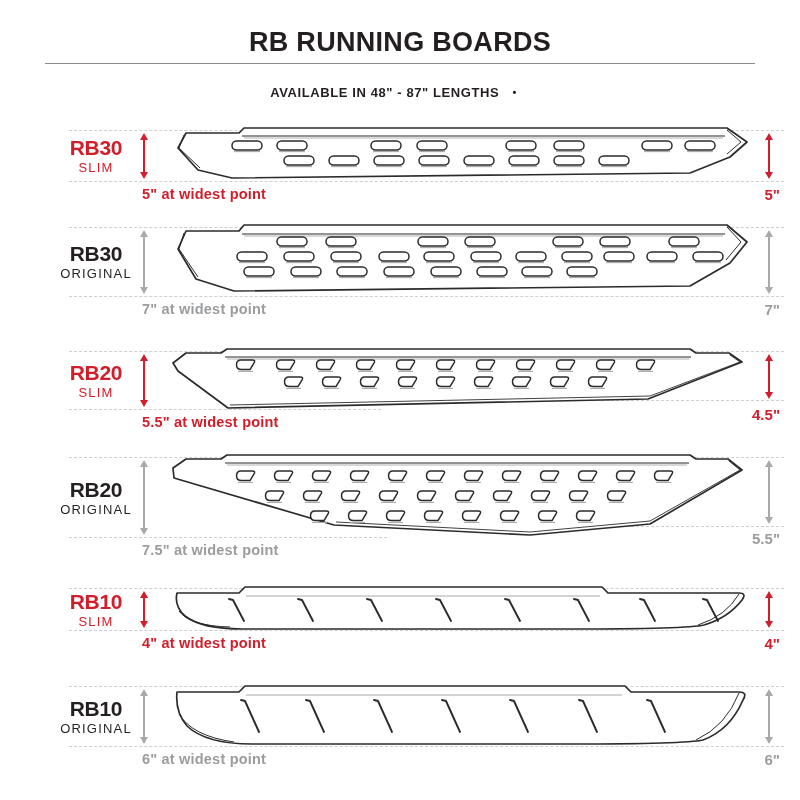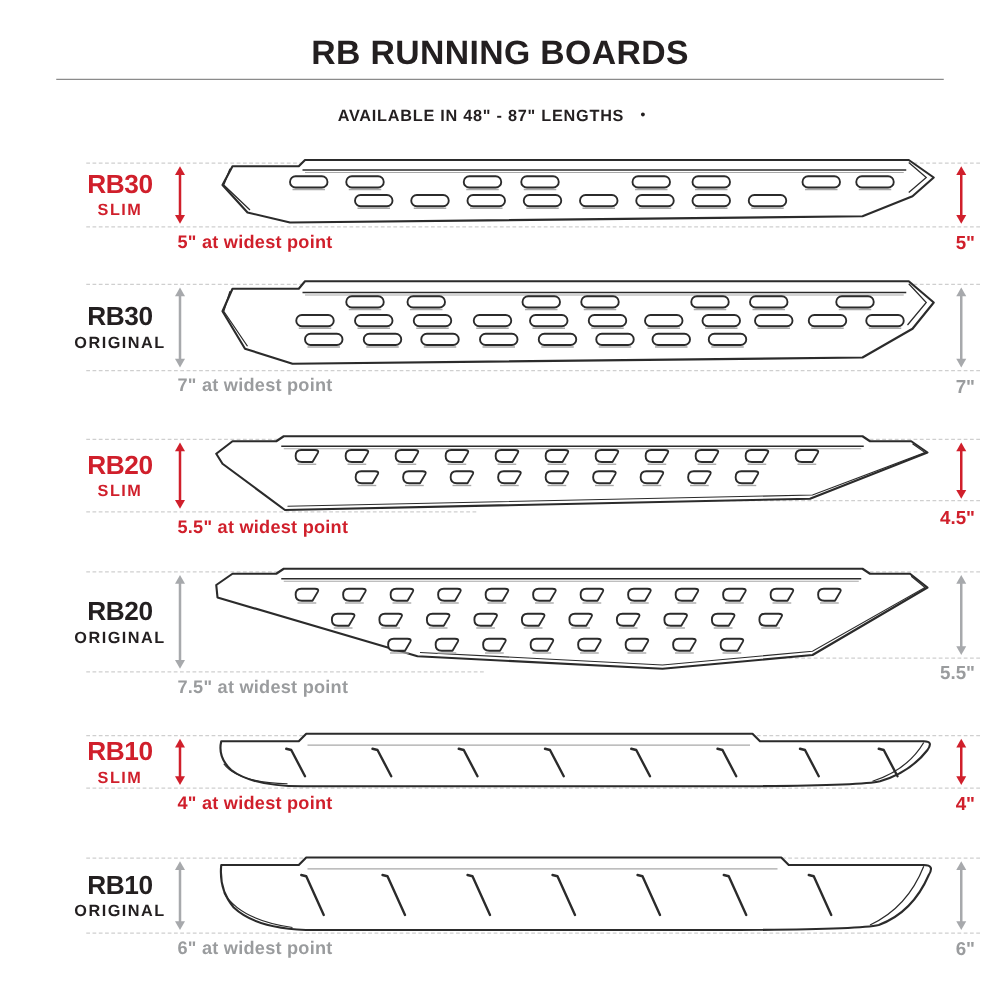--- a/index.html
+++ b/index.html
@@ -34,21 +34,21 @@
   #r3 .dash-bottom{right:auto;width:312px;}
   #r4 .dash-bottom{right:auto;width:318px;}
   .dash-bottom-right{left:362px;right:40px;}
   #r3 .dash-bottom-right{bottom:8px;}
   #r4 .dash-bottom-right{bottom:10px;}
   .model{
     position:absolute;left:32px;width:80px;top:50%;transform:translateY(-50%);
     text-align:center;z-index:2;line-height:1.05;
   }
   .model .name{font-size:21px;font-weight:bold;letter-spacing:-.3px;}
-  .model .variant{font-size:13px;font-weight:bold;letter-spacing:1.2px;margin-top:2px;}
+  .model .variant{font-size:13px;font-weight:normal;letter-spacing:1.2px;margin-top:2px;}
   .row--slim .model{color:var(--red);}
   .row--original .model{color:var(--ink);}
   
   .varrow{position:absolute;width:10px;z-index:3;}
   .arrow-left{left:115px;top:2px;bottom:2px;}
   .arrow-right{left:740px;top:2px;bottom:2px;}
   #r3 .arrow-right{bottom:10px;}
   #r4 .arrow-right{bottom:13px;}
   .row--slim .varrow{color:var(--red);}
   .row--original .varrow{color:var(--garrow);}

